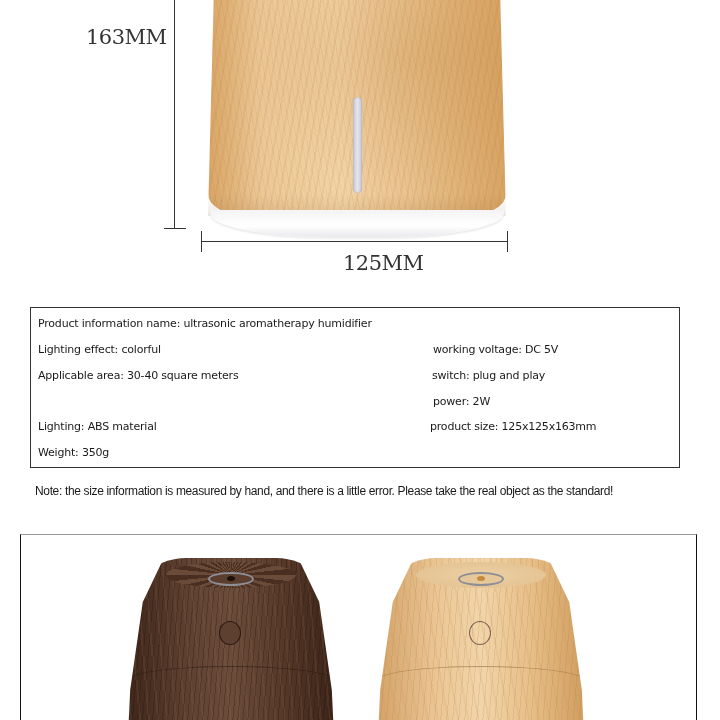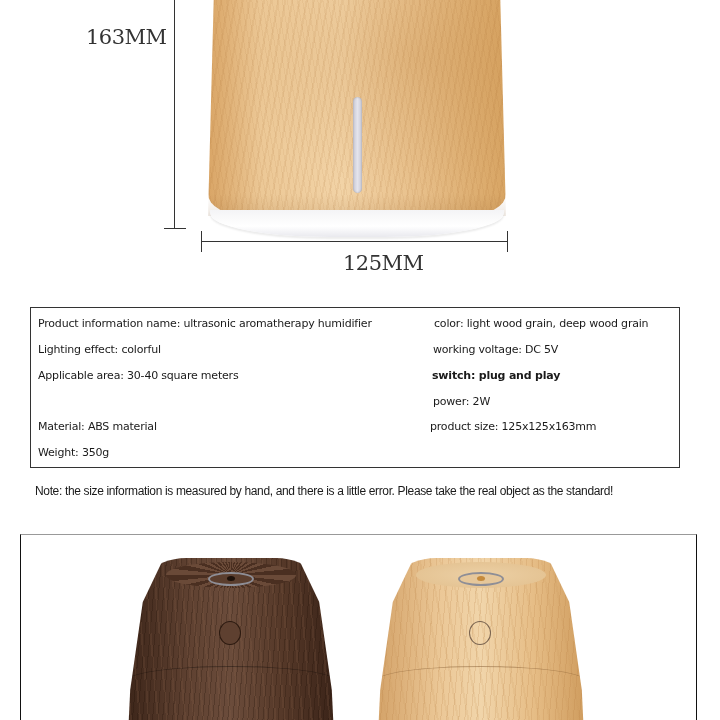--- a/index.html
+++ b/index.html
@@ -132,26 +132,25 @@
   <div class="dim-horz-tick-r"></div>
 
   <div class="dim-label dim-height-label">163MM</div>
   <div class="dim-label dim-width-label">125MM</div>
 </div>
 
 <div class="spec-box">
   <div class="spec-item" style="left:7px; top:9px;">Product information name: ultrasonic aromatherapy humidifier</div>
   <div class="spec-item" style="left:7px; top:35px;">Lighting effect: colorful</div>
   <div class="spec-item" style="left:7px; top:61px;">Applicable area: 30-40 square meters</div>
-  <div class="spec-item" style="left:7px; top:112px;">Material: ABS material</div>
+  <div class="spec-item" style="left:7px; top:112px;">Lighting: ABS material</div>
   <div class="spec-item" style="left:7px; top:138px;">Weight: 350g</div>
 
-  <div class="spec-item" style="left:403px; top:9px;">color: light wood grain, deep wood grain</div>
   <div class="spec-item" style="left:402px; top:35px;">working voltage: DC 5V</div>
-  <div class="spec-item" style="left:401px; top:61px;font-weight:bold;">switch: plug and play</div>
+  <div class="spec-item" style="left:401px; top:61px;">switch: plug and play</div>
   <div class="spec-item" style="left:402px; top:87px;">power: 2W</div>
   <div class="spec-item" style="left:399px; top:112px;">product size: 125x125x163mm</div>
 </div>
 
 <div class="note">Note: the size information is measured by hand, and there is a little error. Please take the real object as the standard!</div>
 
 <div class="bottom-frame">
   <div class="humidifier dark-wood">
     <div class="top-rim"></div>
     <div class="mist-ring"></div>

